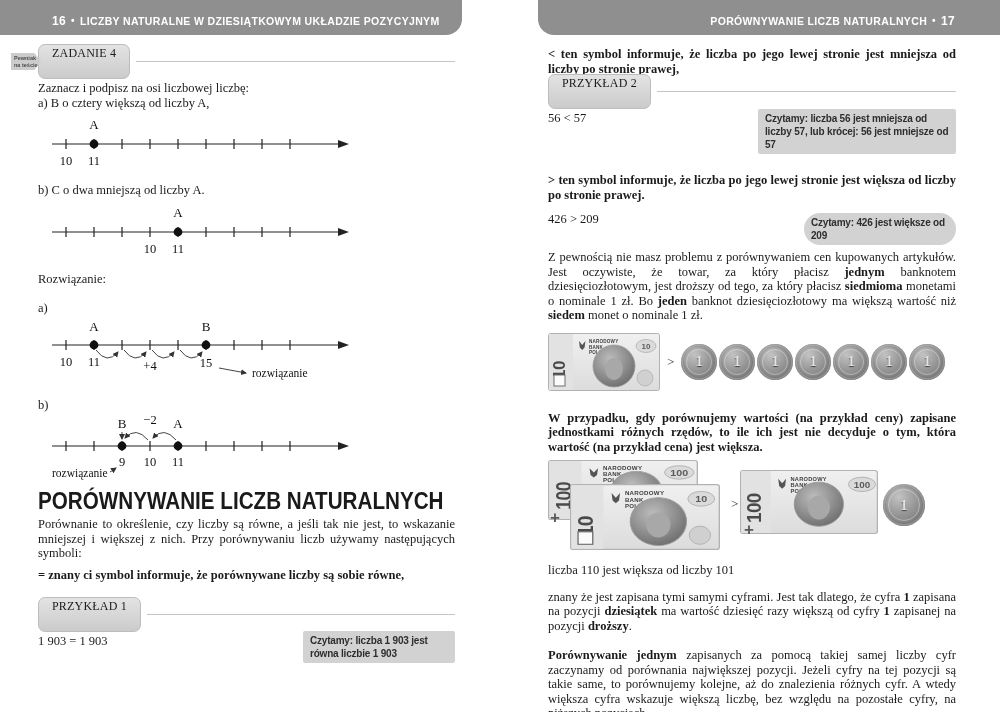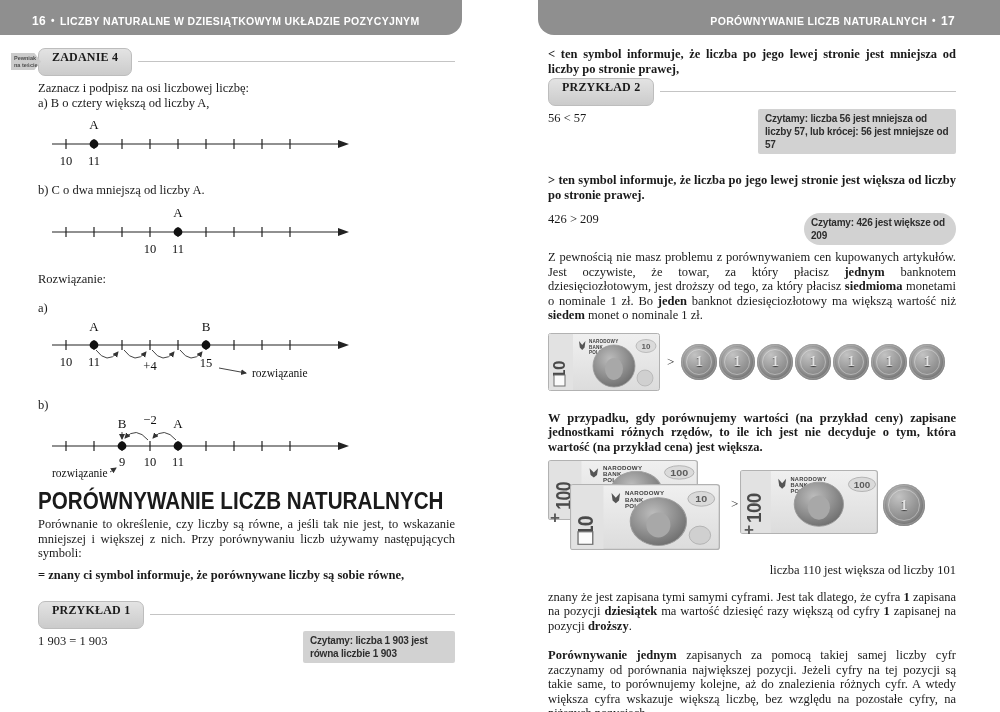--- a/index.html
+++ b/index.html
@@ -8,37 +8,37 @@
     font-family:"Liberation Serif","DejaVu Serif",serif;
     color:#1a1a1a;position:relative;
   }
   
   .phead{
     position:absolute;top:0;height:35px;background:#8f8f8f;
     font-family:"Liberation Sans","DejaVu Sans",sans-serif;
     font-weight:bold;color:#fff;font-size:10.5px;letter-spacing:.35px;
     box-sizing:border-box;white-space:nowrap;
   }
-  .phead-l{left:0;width:462px;border-radius:0 0 16px 0;padding:14px 0 0 32px;}
+  .phead-l{left:0;width:462px;border-radius:0 0 16px 0;padding:14px 0 0 52px;}
   .phead-r{left:538px;width:462px;border-radius:0 0 0 16px;padding:14px 45px 0 0;text-align:right;}
   .pnum{font-size:12px;}
   .pdot{margin:0 5px;font-size:10px;position:relative;top:-1px;}
   
   .col{position:absolute;top:45px;}
   .col-l{left:38px;width:417px;}
   .col-r{left:548px;width:408px;}
   p{margin:0;font-size:12.5px;line-height:14.5px;}
   .justify{text-align:justify;}
   .b{font-weight:bold;}
   
   .badge-row{display:flex;align-items:center;margin-top:7px;height:19px;position:relative;}
   .badge{
     background:linear-gradient(#e3e3e3,#cbcbcb);
     border:1px solid #bdbdbd;border-radius:7px;
-    font-weight:bold;font-size:12px;padding:1px 13px 10px 13px;
+    font-weight:normal;font-size:12px;padding:1px 13px 17px 13px;
     white-space:nowrap;letter-spacing:.2px;
   }
   .badge-line{flex:1;height:1px;background:#c4c4c4;margin-left:6px;}
   .margin-badge{
     position:absolute;left:-27px;top:1px;width:30px;height:17px;
     background:#cccccc;clip-path:polygon(0 0,78% 0,100% 50%,78% 100%,0 100%);
     font-family:"Liberation Sans",sans-serif;font-weight:bold;
     font-size:5.5px;line-height:6.5px;color:#4c4c4c;padding:2px 0 0 3px;box-sizing:border-box;
   }
   
@@ -83,21 +83,21 @@
   .coin-val{
     position:absolute;left:0;top:0;width:100%;height:100%;
     display:flex;align-items:center;justify-content:center;
     font-family:"Liberation Serif",serif;font-weight:bold;font-size:15px;
     color:#e3e3e3;text-shadow:0 1px 1px #3c3c3c;
   }
   .coin-big{width:42px;height:42px;}
   .fig2{position:relative;height:100px;margin-top:6px;}
   .fig2 .abs{position:absolute;}
   .plus{font-family:"Liberation Sans",sans-serif;font-weight:bold;font-size:17px;color:#5a5a5a;}
-  .caption{text-align:right;font-size:12.5px;margin-top:3px;}
+  .caption{text-align:left;font-size:12.5px;margin-top:3px;}
   
   svg.note{overflow:visible;}
   .note-bg{fill:url(#gnote);stroke:#b2b2b2;stroke-width:1;}
   .note-band{fill:#e2e2e2;}
   .note-denom-vert{font-family:"Liberation Sans",sans-serif;font-weight:bold;font-size:17px;fill:#4a4a4a;letter-spacing:-.5px;}
   .note-bank{font-family:"Liberation Sans",sans-serif;font-weight:bold;font-size:4.6px;fill:#3e3e3e;letter-spacing:.2px;}
   .note-square{fill:#fbfbfb;stroke:#6e6e6e;stroke-width:1;}
   .note-portrait{fill:url(#gport);stroke:#9a9a9a;stroke-width:.8;}
   .note-face{fill:#a8a8a8;}
   .note-eagle{fill:#555;}

